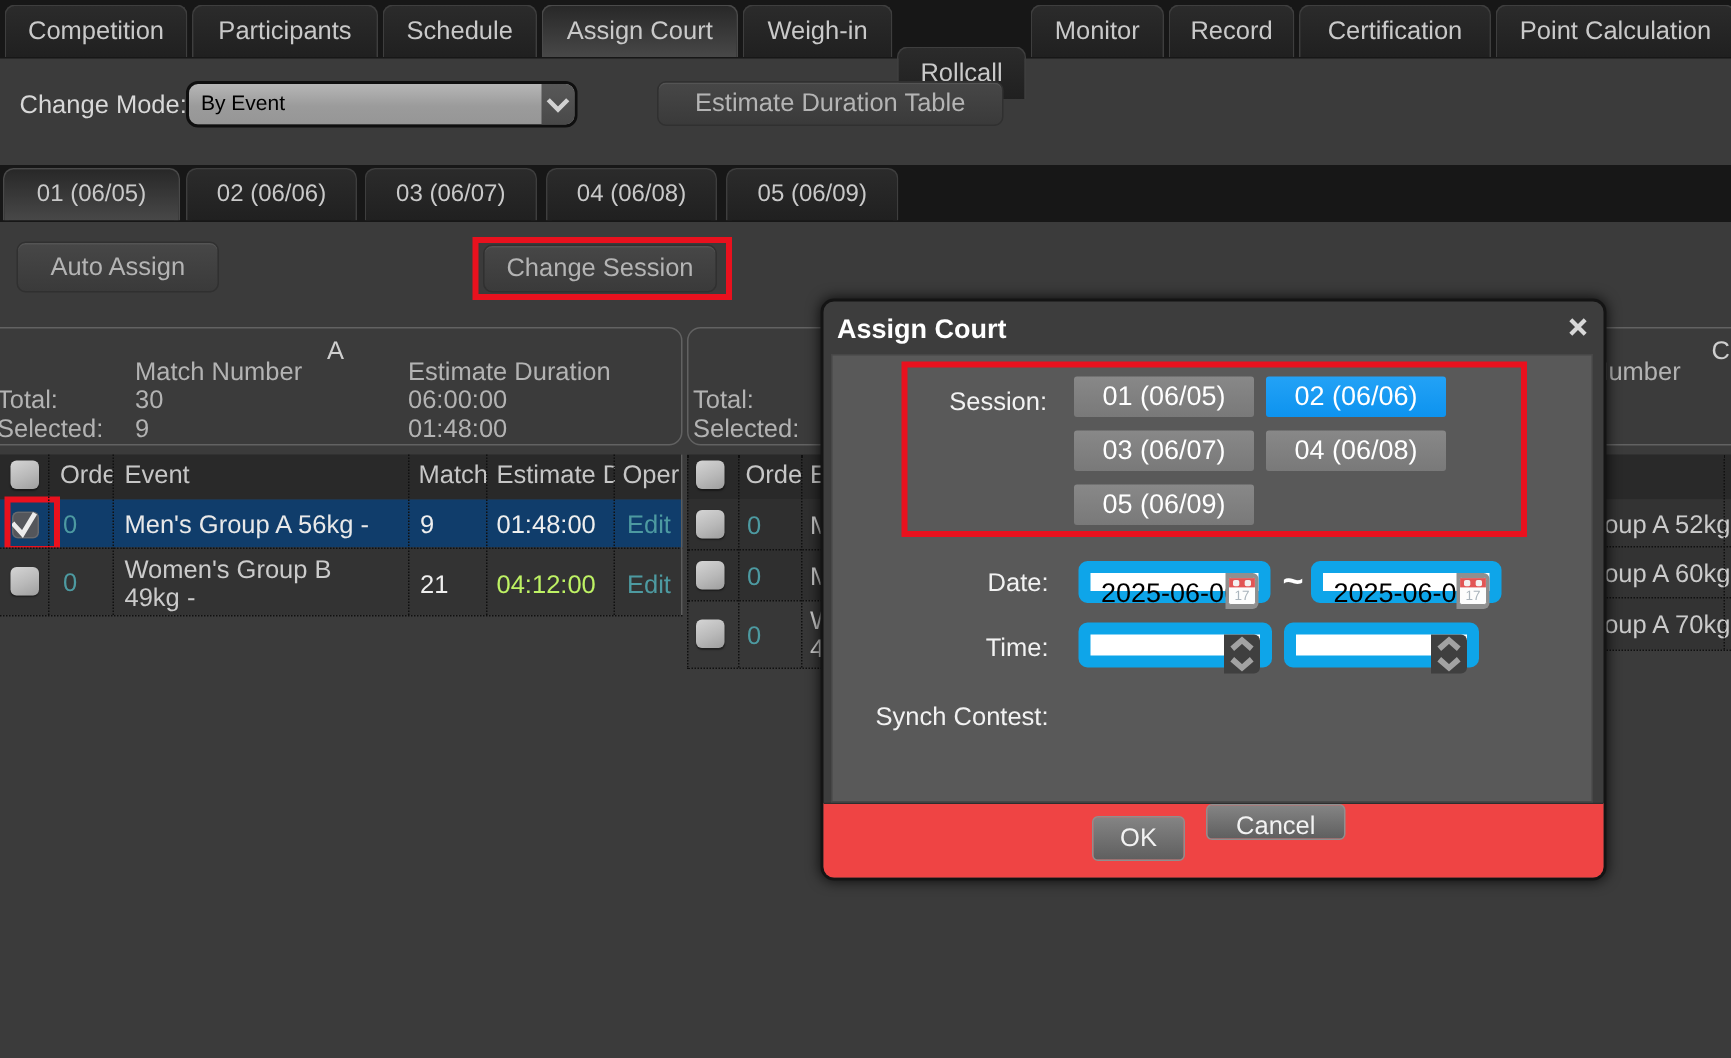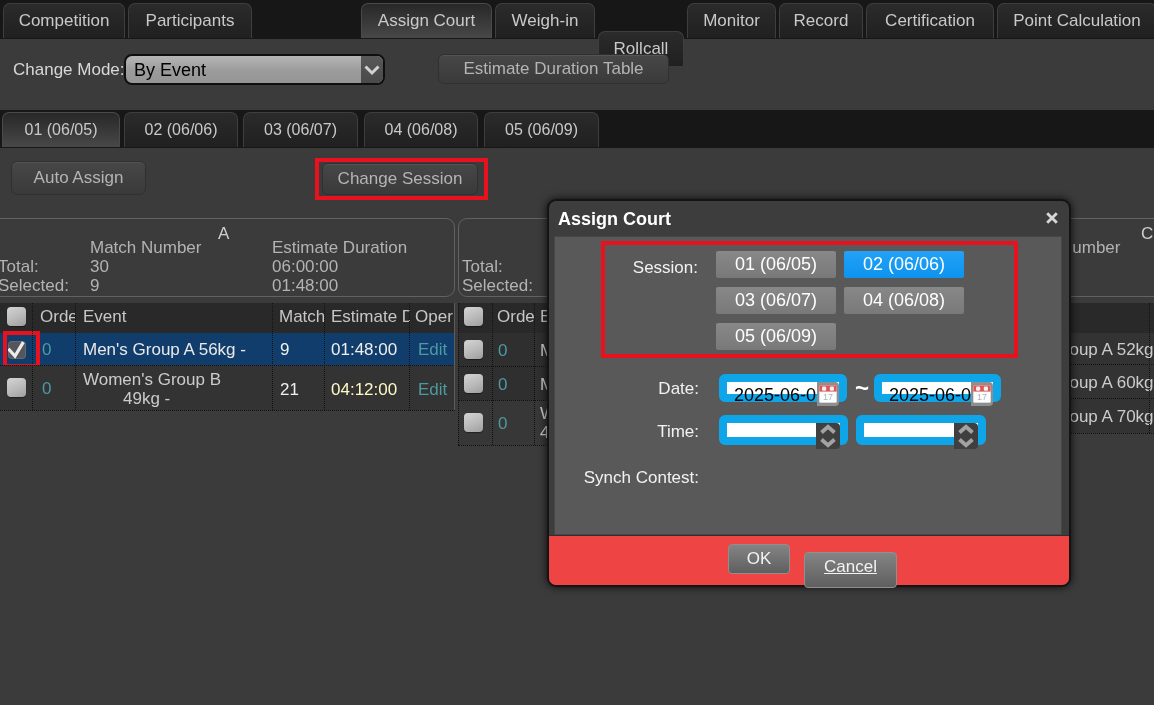--- a/index.html
+++ b/index.html
@@ -56,32 +56,33 @@
 .gbtn { position:absolute; border:1px solid #8f8f8f; border-radius:4px;
   background:linear-gradient(#848484,#5f5f5f); color:#f2f2f2; font-size:17px; text-align:center; }
 </style>
 </head>
 <body>
 <div id="page">
 
   <div class="tabbar" style="top:0;height:39px;"></div>
   <div class="tab" style="left:128px;width:124px;">Participants</div>
   <div class="tab" style="left:3px;width:122px;">Competition</div>
+  <div class="tab" style="left:255px;width:103px;">Schedule</div>
   <div class="tab active" style="left:361px;width:131px;">Assign Court</div>
   <div class="tab" style="left:495px;width:100px;">Weigh-in</div>
   <div class="tab" style="left:598px;width:86px;margin-top:28px;">Rollcall</div>
   <div class="tab" style="left:687px;width:89px;">Monitor</div>
   <div class="tab" style="left:779px;width:84px;">Record</div>
   <div class="tab" style="left:866px;width:128px;">Certification</div>
   <div class="tab" style="left:997px;width:160px;">Point Calculation</div>
 
   <div class="abs" style="left:13px;top:60px;color:#d8d8d8;font-size:17px;">Change Mode:</div>
   <div class="abs" style="left:124px;top:54px;width:261px;height:31px;border:2px solid #0f0f0f;
        border-radius:8px;background:linear-gradient(#b6b6b6,#9b9b9b 55%,#969696);">
-    <span style="position:absolute;left:8px;top:4px;font-size:18px;color:#000;">By Event</span>
+    <span style="position:absolute;left:8px;top:4px;font-size:14px;color:#000;">By Event</span>
     <span style="position:absolute;right:0;top:0;width:22px;height:27px;background:linear-gradient(#585858,#494949);border-radius:0 6px 6px 0;"></span>
     <svg style="position:absolute;right:0;top:0;" width="22" height="27" viewBox="0 0 22 27">
         <path d="M4.5 10.5 L11 17 L17.5 10.5" fill="none" stroke="#d2d2d2" stroke-width="3" stroke-linejoin="miter"></path>
       </svg>
   </div>
   <div class="btn" style="left:438px;top:54px;width:231px;height:30px;line-height:28px;">Estimate Duration Table</div>
 
   <div class="tabbar" style="top:110px;height:38px;"></div>
   <div class="tab active" style="top:112px;left:2px;width:118px;font-size:16px;">01 (06/05)</div>
   <div class="tab" style="top:112px;left:124px;width:114px;font-size:16px;">02 (06/06)</div>
@@ -122,23 +123,23 @@
   <div class="cell ltxt" style="left:83px;top:340px;color:#e9e9e9;">Men's Group A 56kg -</div>
   <div class="cell" style="left:280px;top:340px;color:#efefef;">9</div>
   <div class="cell" style="left:331px;top:340px;color:#efefef;">01:48:00</div>
   <div class="cell teal" style="left:418px;top:340px;">Edit</div>
   <div class="redbox" style="left:3px;top:331px;width:37px;height:37px;"></div>
 
   <div class="row" style="left:0;top:365px;width:455px;height:45px;background:#333333;"></div>
   <div class="check" style="left:7px;top:378px;"></div>
   <div class="cell teal" style="left:42px;top:379px;">0</div>
   <div class="cell ltxt" style="left:83px;top:370px;">Women's Group B</div>
-  <div class="cell ltxt" style="left:83px;top:389px;margin-left:40px;">49kg -</div>
+  <div class="cell ltxt" style="left:83px;top:389px;">49kg -</div>
   <div class="cell" style="left:280px;top:380px;color:#efefef;">21</div>
-  <div class="cell" style="left:331px;top:380px;color:#fef9c3;">04:12:00</div>
+  <div class="cell" style="left:331px;top:380px;color:#bef264;">04:12:00</div>
   <div class="cell teal" style="left:418px;top:380px;">Edit</div>
 
   <div class="dot-h" style="left:0;top:410px;width:455px;"></div>
   <div class="dot-h" style="left:0;top:365px;width:455px;"></div>
   <div class="dot-v" style="left:32px;top:303px;height:107px;"></div>
   <div class="dot-v" style="left:75px;top:303px;height:107px;"></div>
   <div class="dot-v" style="left:272px;top:303px;height:107px;"></div>
   <div class="dot-v" style="left:324px;top:303px;height:107px;"></div>
   <div class="dot-v" style="left:409px;top:303px;height:107px;"></div>
   <div class="abs" style="left:454px;top:303px;width:1px;height:107px;background:#5c5c5c;"></div>
@@ -246,17 +247,17 @@
               <path d="M5.5 9.5 L12 3.8 L18.5 9.5" fill="none" stroke="#a2a2a2" stroke-width="3.8" stroke-linejoin="miter"></path>
               <path d="M5.5 16.5 L12 22.2 L18.5 16.5" fill="none" stroke="#a2a2a2" stroke-width="3.8" stroke-linejoin="miter"></path>
             </svg>
         </span>
       </div>
 
       <div class="mlabel" style="left:14px;top:231px;width:130px;">Synch Contest:</div>
     </div>
     <div id="mfoot">
       <div class="gbtn" style="left:179px;top:8px;width:62px;height:30px;line-height:28px;">OK</div>
-      <div class="gbtn" style="left:255px;top:16px;width:93px;height:36px;line-height:28px;text-decoration:underline;">Cancel</div>
+      <div class="gbtn" style="left:255px;top:0;width:93px;height:24px;line-height:28px;">Cancel</div>
     </div>
   </div>
 
 </div>
 
 </body></html>

